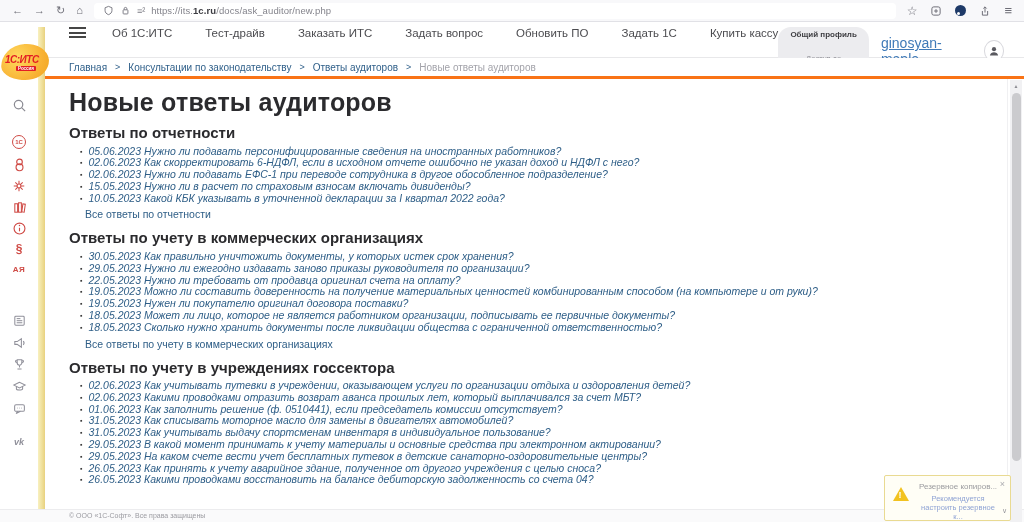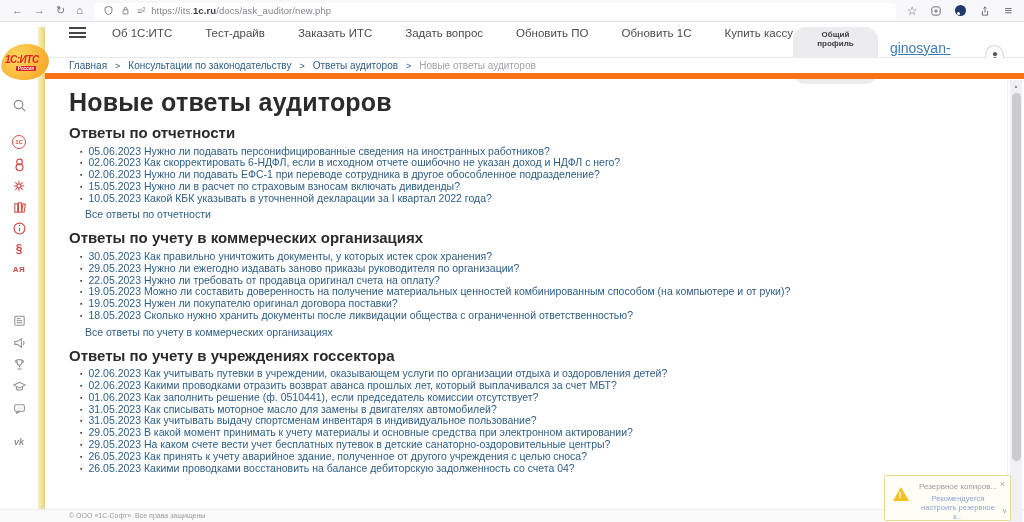--- a/index.html
+++ b/index.html
@@ -64,37 +64,37 @@
   .pill { background:#ececef; border-radius:13px; padding:3px 11px; text-align:center; cursor:pointer; }
   .pill-t1 { font-size:8px; font-weight:700; color:#3d3d41; }
   .pill-t2 { font-size:7.5px; color:#8e8e94; margin-top:15px; }
   .username { font-size:14px; color:#3f7ab8; cursor:pointer;text-decoration:underline; }
   .avatar { width:22px; height:22px; border-radius:50%; border:1px solid #d8d8dd; background:#fff;
             display:flex; align-items:center; justify-content:center; cursor:pointer; }
 
   
   .breadcrumb-row {
     position:absolute; top:58px; left:45px; right:0; height:21px; background:#fff;
-    border-bottom:6px solid #f97316; display:flex; align-items:center; gap:8px;
+    border-bottom:3px solid #f97316; display:flex; align-items:center; gap:8px;
     padding-left:24px; z-index:8; font-size:10px;
   }
   .crumb { color:#30608a; cursor:pointer; white-space:nowrap; }
   .crumb.current { color:#a3a3aa; cursor:default; }
   .crumb-sep { color:#30608a; font-size:9px; }
 
   
   .content {
     position:absolute; top:79px; left:45px; right:16px; bottom:13px; background:#fff;
     padding:4px 42px 0 24px; overflow:hidden; z-index:5; border-right:1px solid #f0f0f2;
   }
   h1 { font-size:25px; line-height:26px; font-weight:700; color:#2b2b2e; margin:6px 0 0; letter-spacing:.2px; }
   h2 { font-size:15px; line-height:15.5px; font-weight:700; color:#2b2b2e; margin:10px 0 5px; }
   ul.answers { list-style:none; margin:0; padding:0 0 0 11px; }
   ul.answers li { font-size:10.5px; line-height:11.8px; color:#2e5e87; white-space:nowrap;
-                  overflow:hidden; text-overflow:clip; }
+                  overflow:hidden; text-overflow:clip;font-style:italic; }
   ul.answers li::before { content:"▪"; font-size:7px; color:#3d3d3d; margin-right:6px; vertical-align:1px; }
   a.answer { color:#2e5e87; text-decoration:none; cursor:pointer; }
   a.all-link { display:block; font-size:10.5px; line-height:12px; color:#2e5e87; margin:4px 16px 0;
                text-decoration:none; cursor:pointer; }
 
   
   .footer { position:absolute; left:0; right:0; bottom:0; height:13px; background:#fafafb;
     border-top:1px solid #ececee; z-index:15; font-size:7px; color:#9b9ba1;
     line-height:12px; padding-left:69px; }
 
@@ -243,21 +243,21 @@
 </div>
 
 <div class="site-header">
   <div class="burger"></div>
   <nav class="main-nav">
       <a class="nav-item">Об 1С:ИТС</a>
       <a class="nav-item">Тест-драйв</a>
       <a class="nav-item">Заказать ИТС</a>
       <a class="nav-item">Задать вопрос</a>
       <a class="nav-item">Обновить ПО</a>
-      <a class="nav-item">Обновить 1С</a>
+      <a class="nav-item">Задать 1С</a>
       <a class="nav-item">Купить кассу</a>
     </nav>
   <div class="profile">
     <div class="pill">
       <div class="pill-t1">Общий профиль</div>
       <div class="pill-t2">Доступ до 30.06.2023</div>
     </div>
     <span class="username">ginosyan-maple</span>
     <div class="avatar">
       <svg width="12" height="12" viewBox="0 0 16 16" fill="#5a5a60">
@@ -290,20 +290,21 @@
         <li><a class="answer"><span>10.05.2023 </span>Какой КБК указывать в уточненной декларации за I квартал 2022 года?</a></li>
       </ul>
       <a class="all-link">Все ответы по отчетности</a>
       <h2>Ответы по учету в коммерческих организациях</h2>
       <ul class="answers">
         <li><a class="answer"><span>30.05.2023 </span>Как правильно уничтожить документы, у которых истек срок хранения?</a></li>
         <li><a class="answer"><span>29.05.2023 </span>Нужно ли ежегодно издавать заново приказы руководителя по организации?</a></li>
         <li><a class="answer"><span>22.05.2023 </span>Нужно ли требовать от продавца оригинал счета на оплату?</a></li>
         <li><a class="answer"><span>19.05.2023 </span>Можно ли составить доверенность на получение материальных ценностей комбинированным способом (на компьютере и от руки)?</a></li>
         <li><a class="answer"><span>19.05.2023 </span>Нужен ли покупателю оригинал договора поставки?</a></li>
+        <li><a class="answer"><span>18.05.2023 </span>Может ли лицо, которое не является работником организации, подписывать ее первичные документы?</a></li>
         <li><a class="answer"><span>18.05.2023 </span>Сколько нужно хранить документы после ликвидации общества с ограниченной ответственностью?</a></li>
       </ul>
       <a class="all-link">Все ответы по учету в коммерческих организациях</a>
       <h2>Ответы по учету в учреждениях госсектора</h2>
       <ul class="answers">
         <li><a class="answer"><span>02.06.2023 </span>Как учитывать путевки в учреждении, оказывающем услуги по организации отдыха и оздоровления детей?</a></li>
         <li><a class="answer"><span>02.06.2023 </span>Какими проводками отразить возврат аванса прошлых лет, который выплачивался за счет МБТ?</a></li>
         <li><a class="answer"><span>01.06.2023 </span>Как заполнить решение (ф. 0510441), если председатель комиссии отсутствует?</a></li>
         <li><a class="answer"><span>31.05.2023 </span>Как списывать моторное масло для замены в двигателях автомобилей?</a></li>
         <li><a class="answer"><span>31.05.2023 </span>Как учитывать выдачу спортсменам инвентаря в индивидуальное пользование?</a></li>

